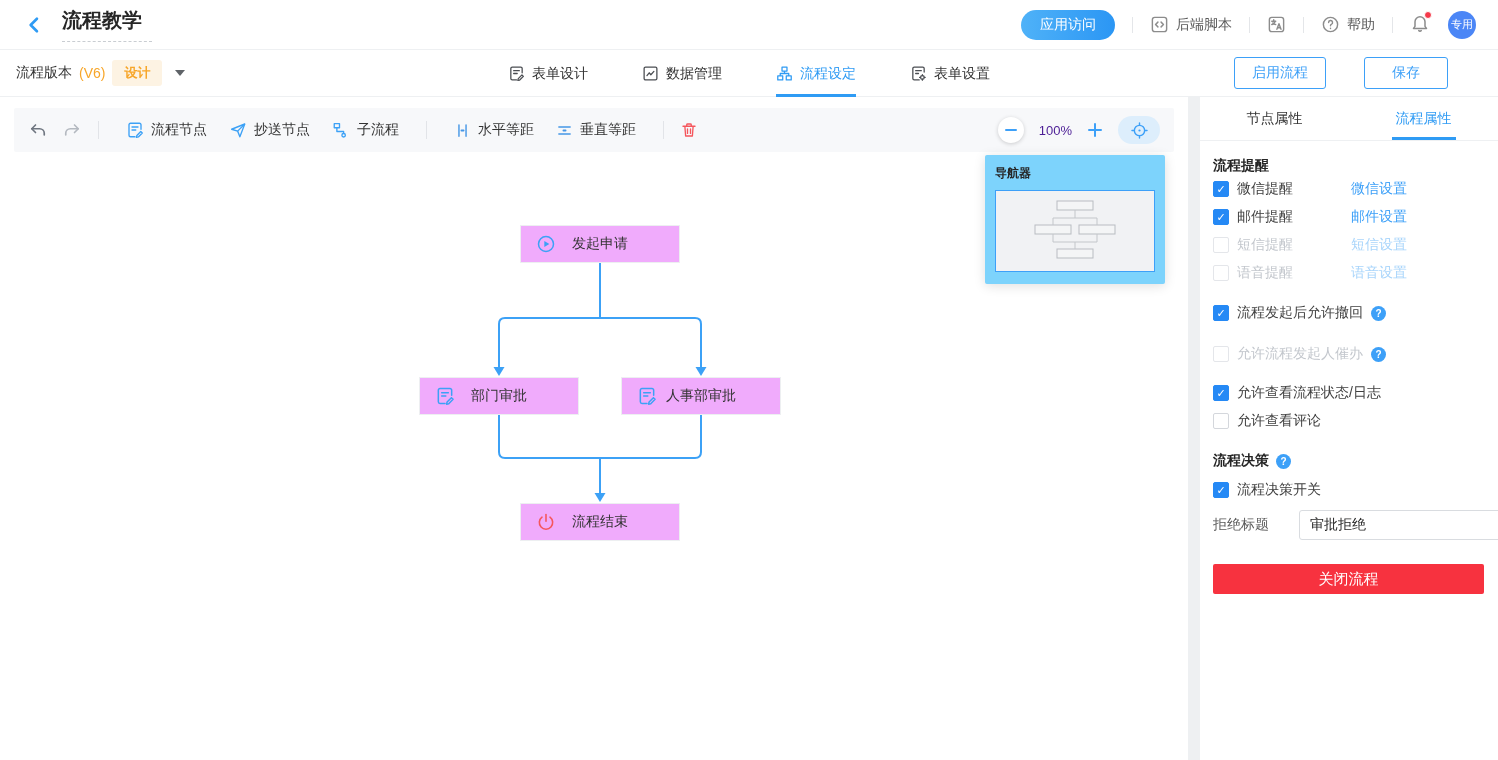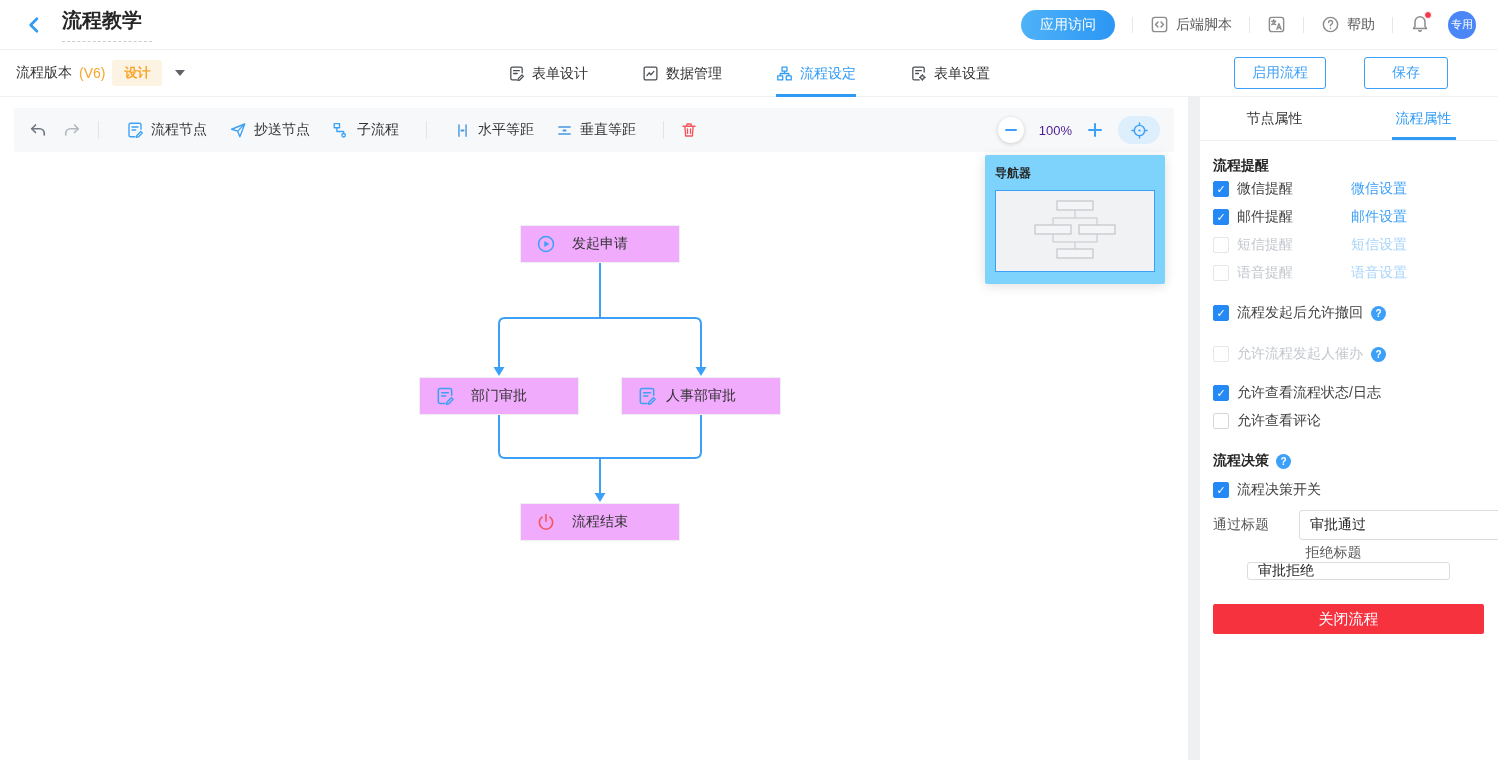--- a/index.html
+++ b/index.html
@@ -445,24 +445,20 @@
       <div class="sec-title decision-title">
         <span>流程决策</span>
         <span class="help-ic">?</span>
       </div>
       <div class="opt-row switch-row">
         <span class="cb checked">✓</span>
         <span>流程决策开关</span>
       </div>
 
       <div class="field-row">
-        <span class="field-label">通过标题</span>
-        <input class="field-input" value="审批通过" style="">
-      </div>
-      <div class="field-row">
         <span class="field-label">拒绝标题</span>
         <input class="field-input" value="审批拒绝" style="">
       </div>
 
       <button class="close-btn">关闭流程</button>
     </div>
   </aside>
 </div>
 
 </body></html>

